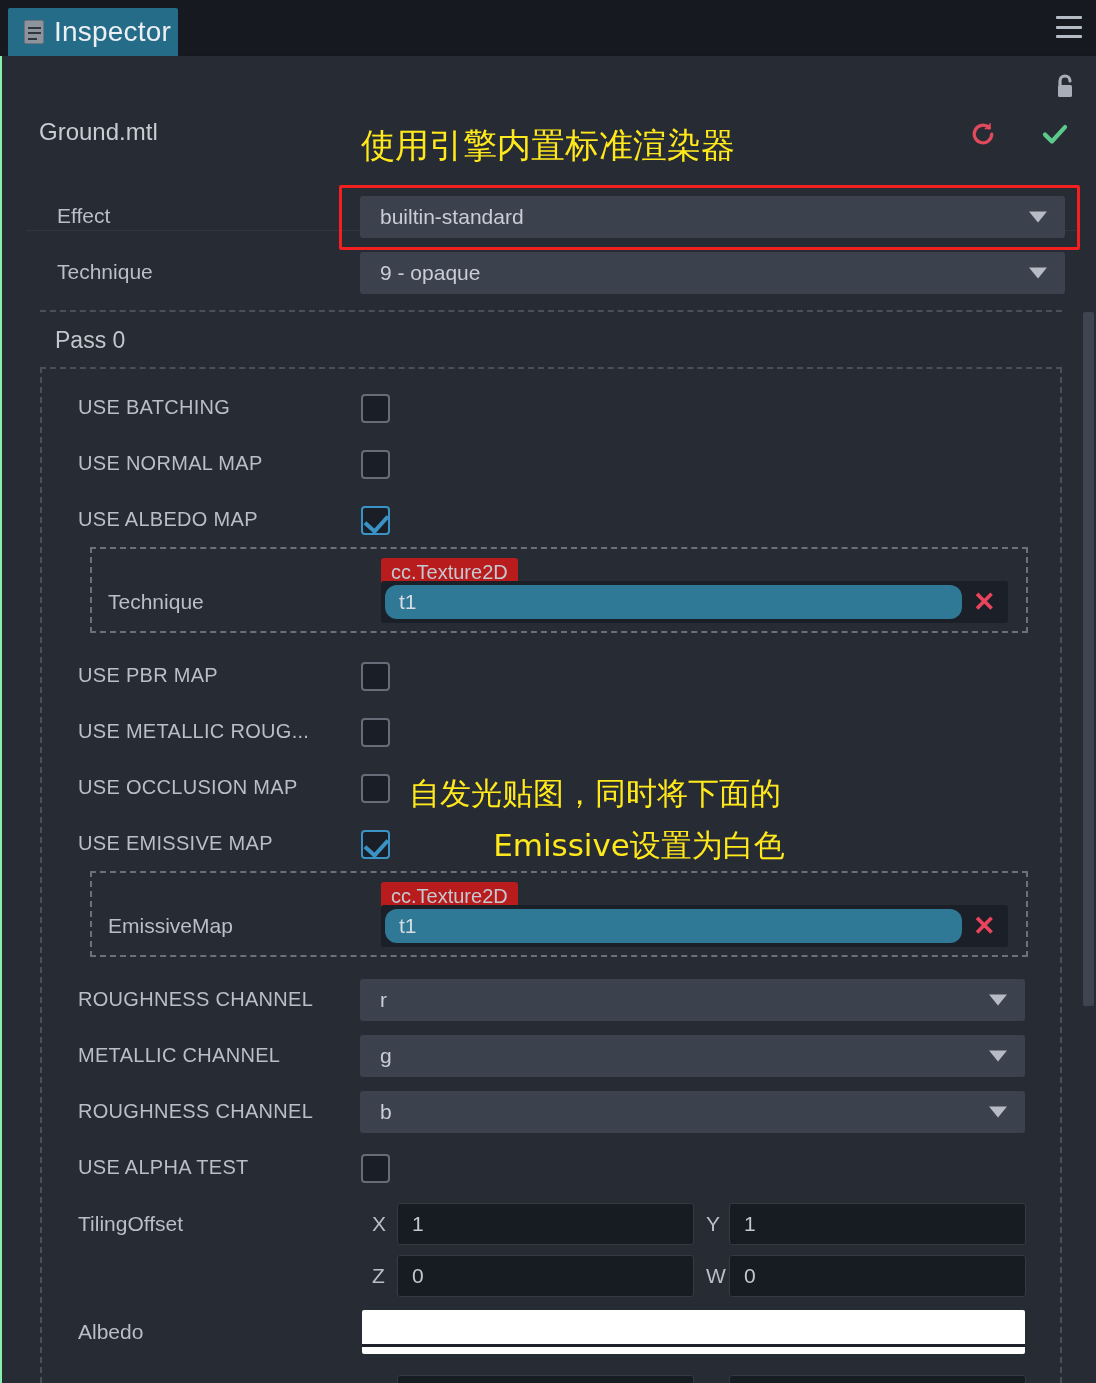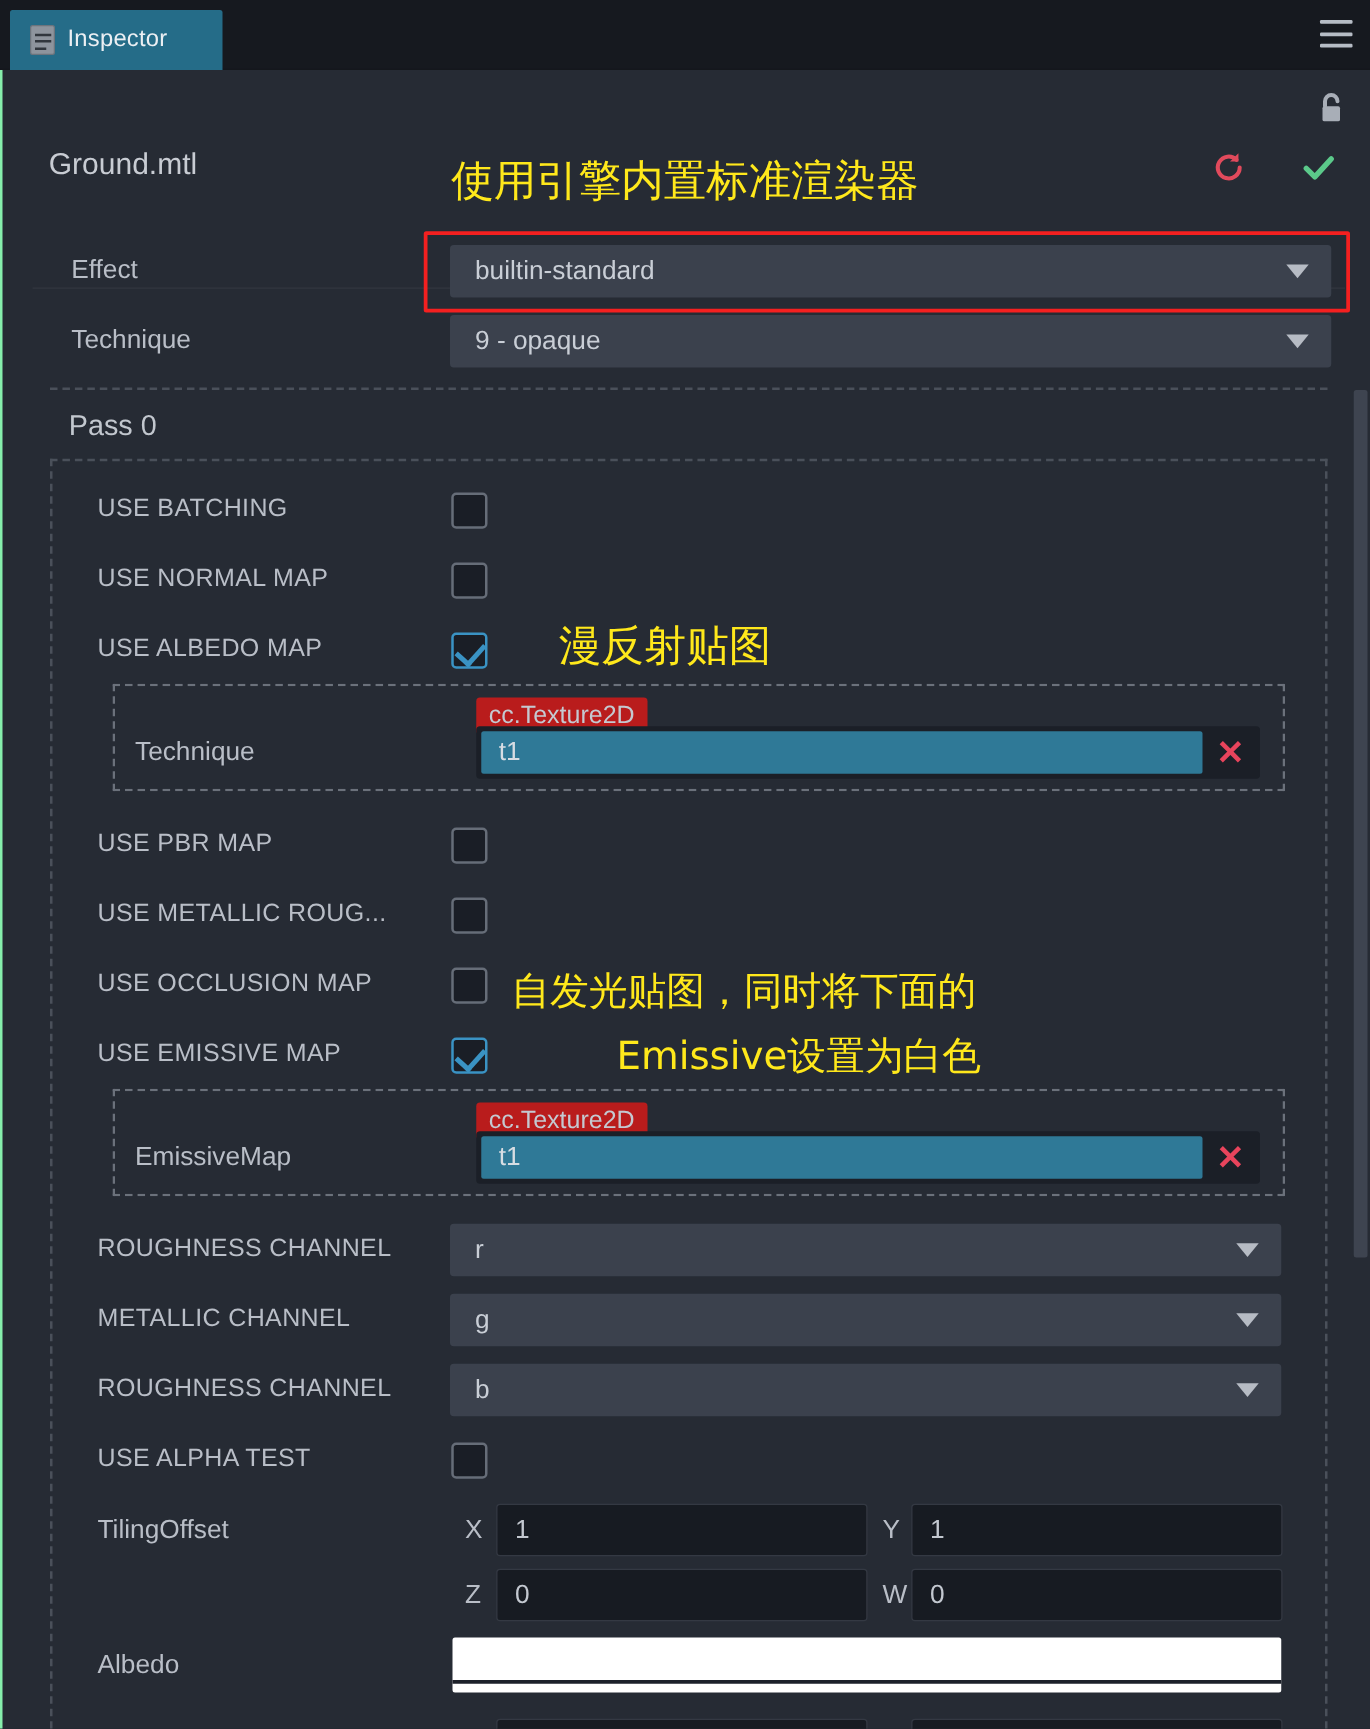--- a/index.html
+++ b/index.html
@@ -16,21 +16,21 @@
     position: absolute; left: 0; top: 0; width: 1096px; height: 56px;
     background: #16191f;
     border-bottom: 1px solid #14171c;
   }
   .tab {
     position: absolute; left: 8px; top: 8px; height: 48px; width: 170px;
     background: #256c88;
     display: flex; align-items: center; gap: 10px; padding-left: 16px;
     border-top-left-radius: 2px; border-top-right-radius: 2px;
   }
-  .tab-label { color: #eceff3; font-size: 19px; letter-spacing: .2px; }
+  .tab-label { color: #eceff3; font-size: 28px; letter-spacing: .2px; }
   .insp-icon {
     width: 20px; height: 24px; background: #8e949d;
     border: 1px solid #6d747d; border-radius: 2px;
     position: relative; flex: 0 0 auto;
   }
   .insp-icon::before, .insp-icon::after {
     content: ""; position: absolute; left: 3px; height: 2px; background: #31363d;
   }
   .insp-icon::before { top: 6px; width: 13px; box-shadow: 0 5px 0 0 #31363d; }
   .insp-icon::after { top: 17px; width: 9px; }
@@ -112,21 +112,21 @@
   
   .tex-type {
     position: absolute; background: #b91c1c; color: #c4c9d1; font-size: 20px;
     padding: 3px 10px 2px 10px; border-radius: 3px 3px 0 0;
   }
   .tex-frame {
     position: absolute; background: #1b1f27; border-radius: 3px;
     display: flex; align-items: center;
   }
   .tex-fill {
-    position: absolute; background: #2f7997; border-radius: 2px;
+    position: absolute; background: #2f7997; border-radius: 12px;
     display: flex; align-items: center; padding-left: 14px;
     color: #d7dde3; font-size: 21px;
   }
   .tex-x {
     position: absolute; color: #e8445c; font-size: 27px; font-weight: bold;
     font-family: "Liberation Sans", sans-serif;
   }
 
   
   .numfield {
@@ -297,17 +297,16 @@
   </div>
 
   <div class="numfield" style="left:397px; top:1375px; width:297px; height:42px;"></div>
   <div class="numfield" style="left:729px; top:1375px; width:297px; height:42px;"></div>
 
   <div class="scroll-track">
     <div class="scroll-thumb" style="top:56px;"></div>
   </div>
 
   <div class="annot big" style="left:333px; top:126px;">使用引擎内置标准渲染器</div>
-  <div class="annot big" style="left:419px; top:498px;">漫反射贴图</div>
   <div class="annot" style="left:409px; top:776px;">自发光贴图，同时将下面的</div>
   <div class="annot ctr" style="left:409px; top:828px; width:460px;">Emissive设置为白色</div>
 
 </div>
 
 </body></html>

